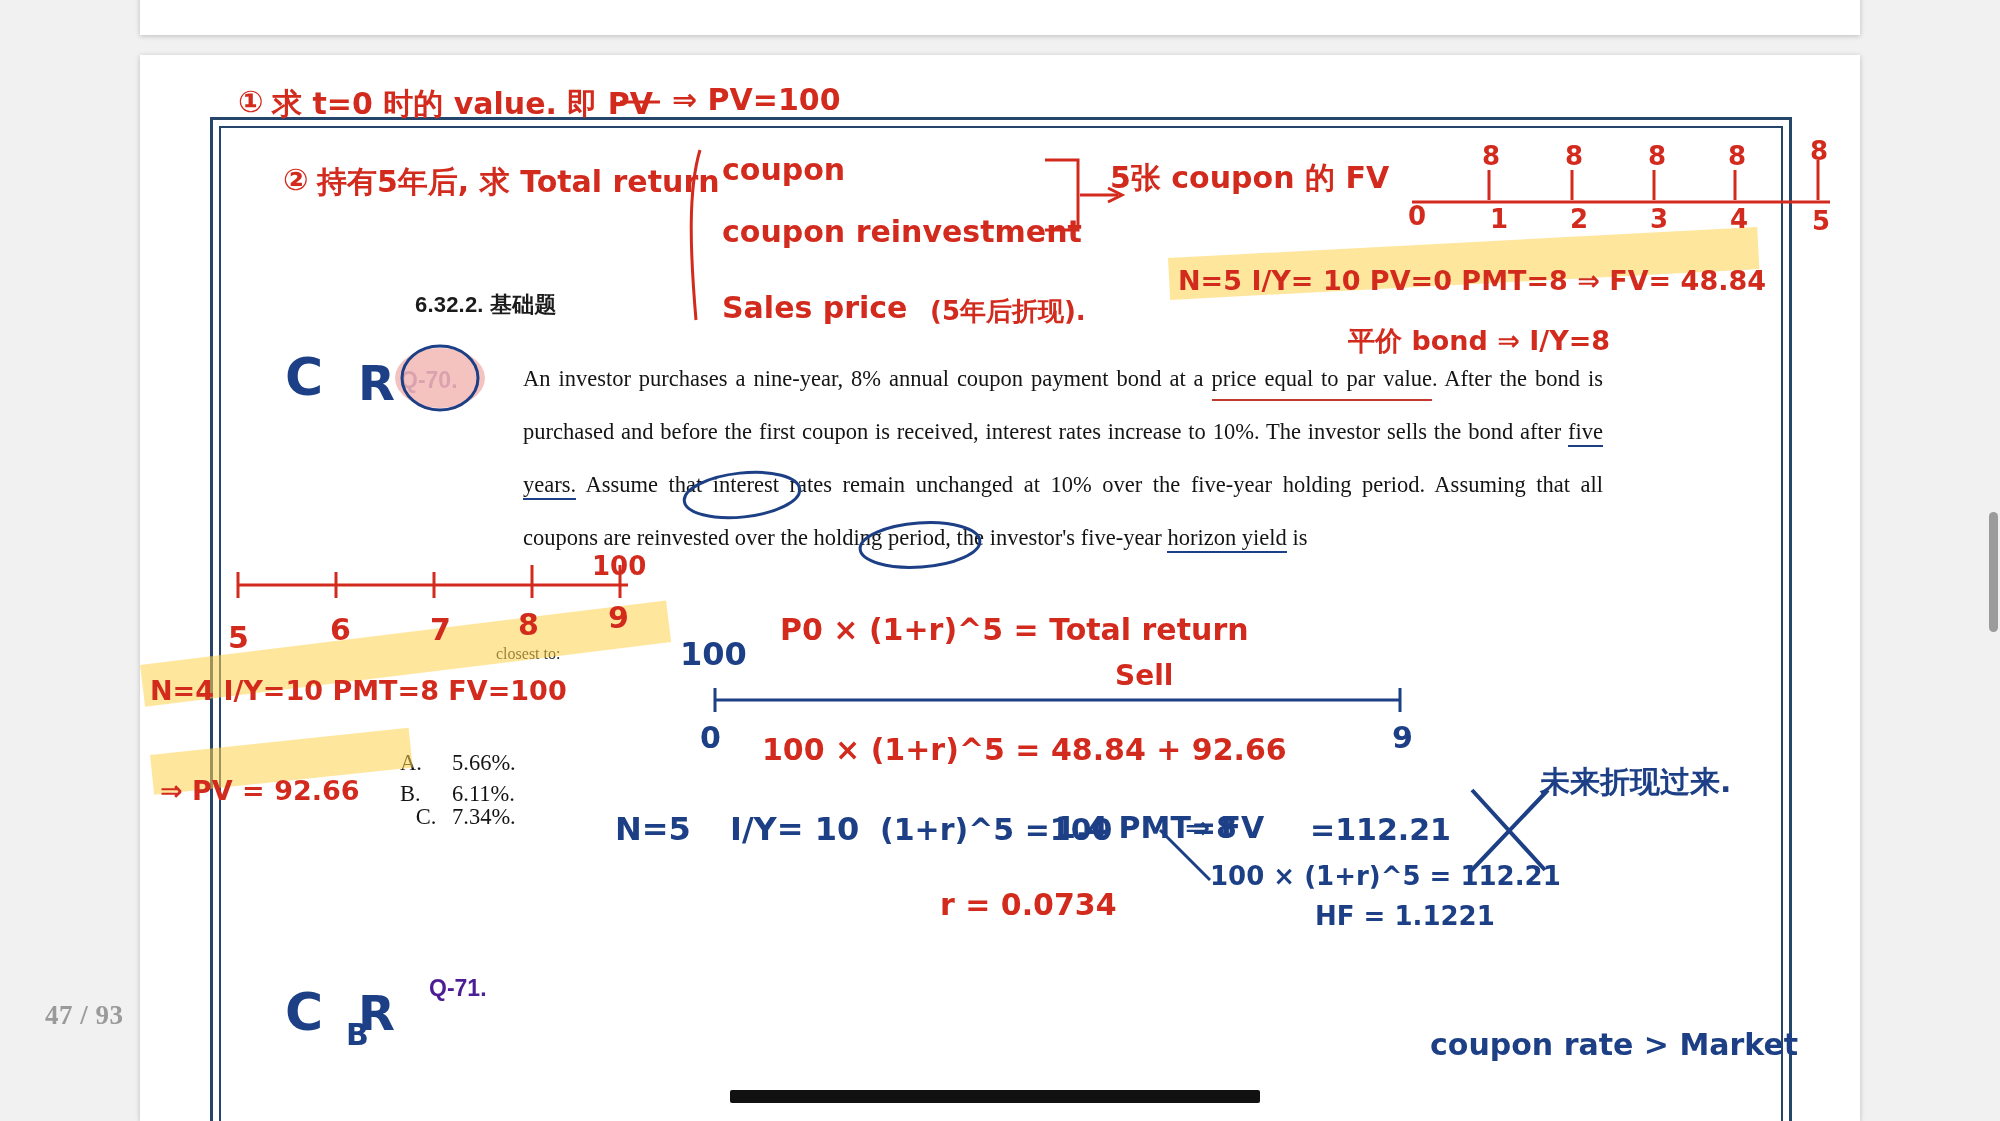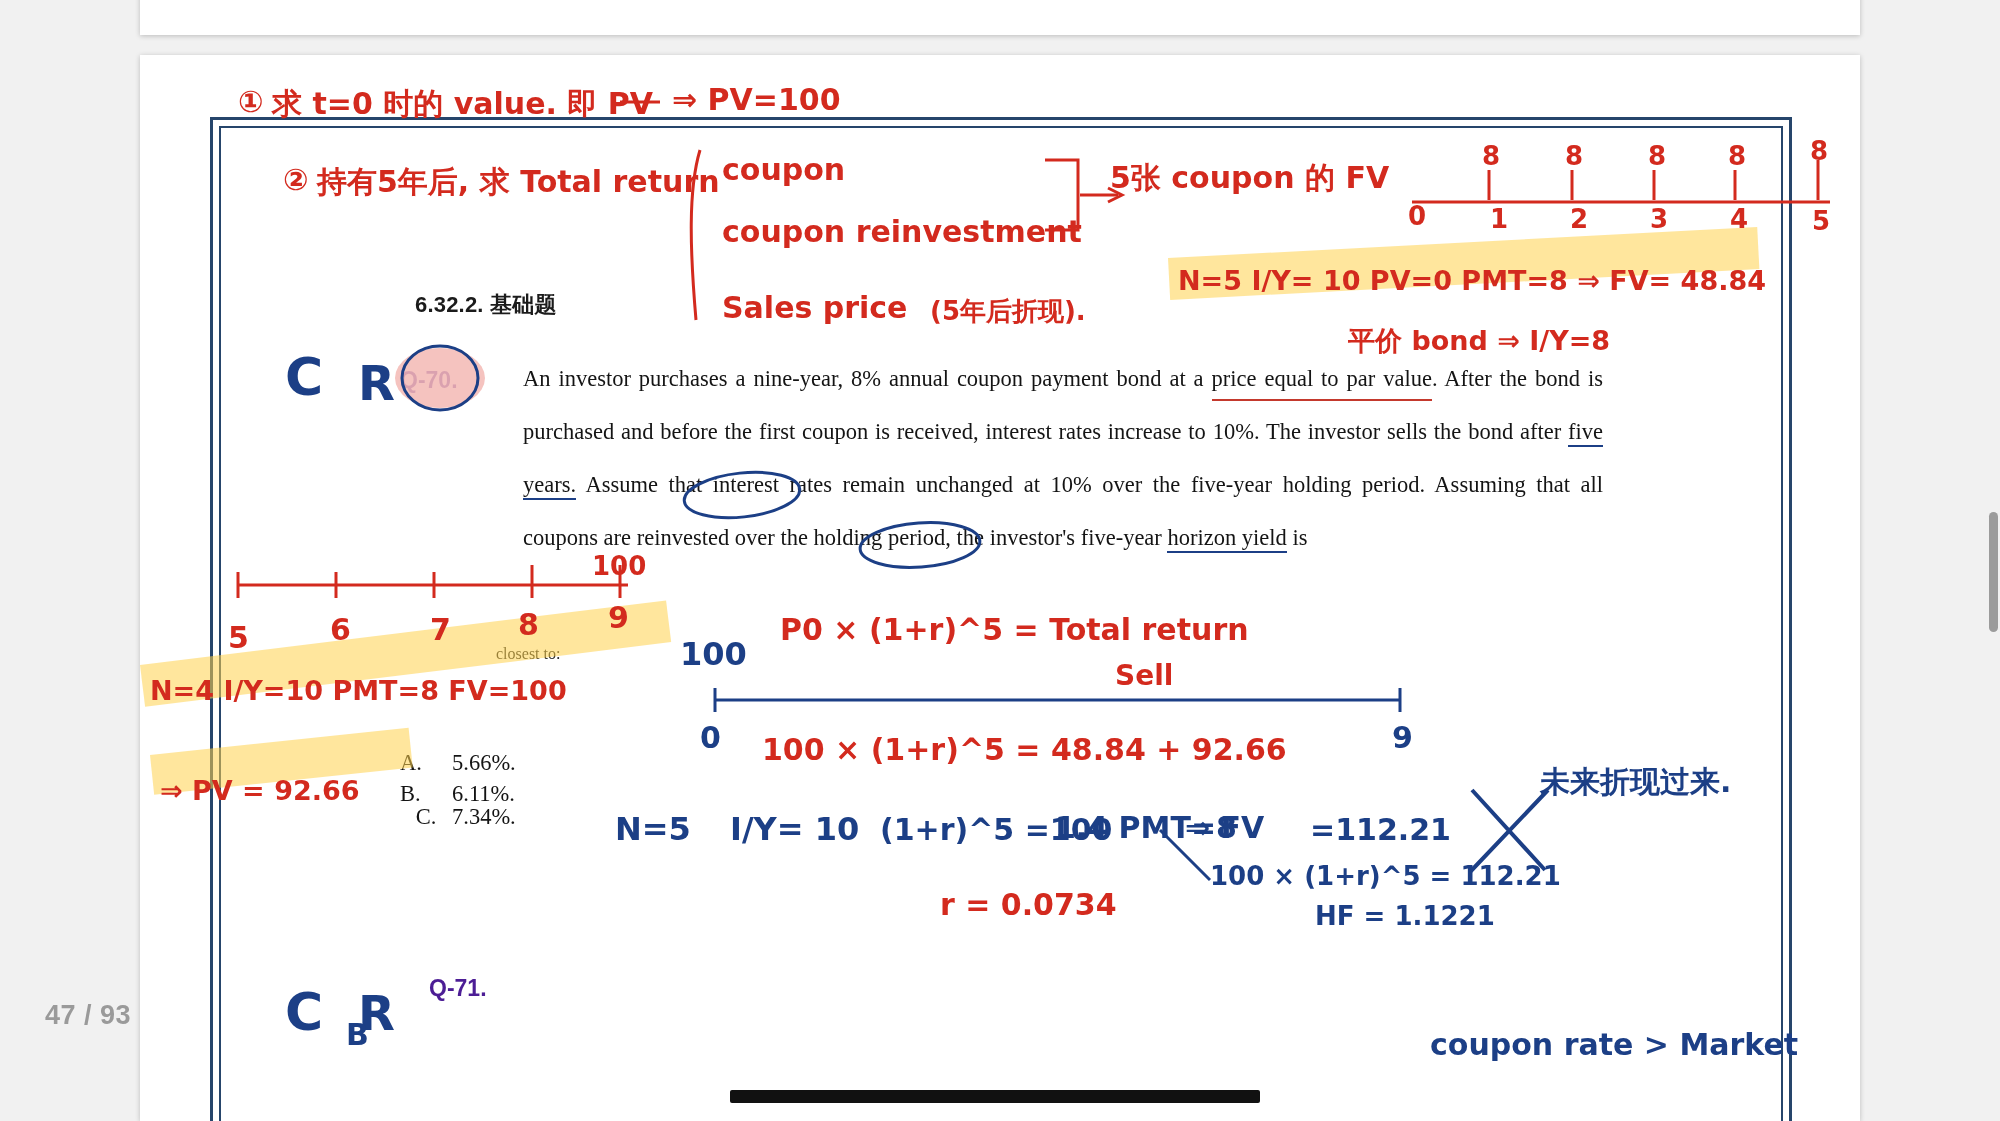--- a/index.html
+++ b/index.html
@@ -107,21 +107,21 @@
   .choice .letter { display: inline-block; width: 52px; }
   #choice-a { left: 400px; top: 750px; }
   #choice-b { left: 400px; top: 781px; }
   #choice-c { left: 400px; top: 804px; text-align: center; }
 
   
   #page-counter {
     position: absolute;
     left: 45px;
     top: 1000px;
-    font-family: Liberation Sans, sans-serif;
+    font-family: Liberation Serif, serif;
     font-size: 27px;
     font-weight: bold;
     color: #9a9a9a;
     letter-spacing: .5px;
   }
   
   #scrollbar-track {
     position: absolute;
     right: 0;
     top: 0;

